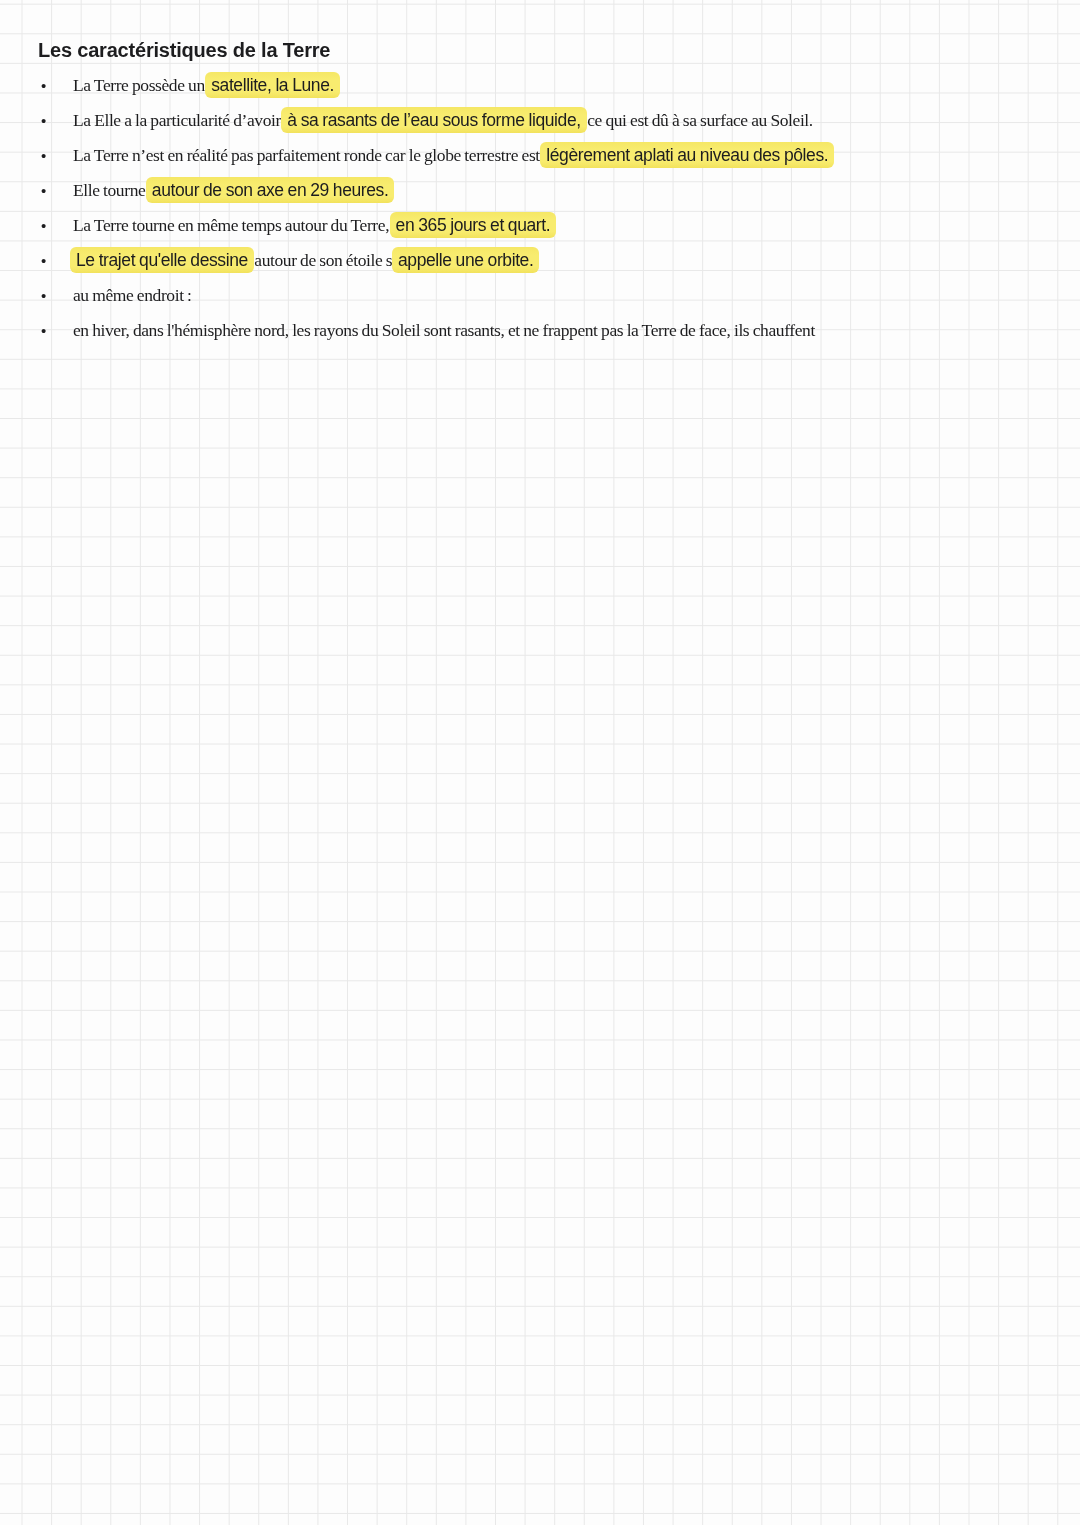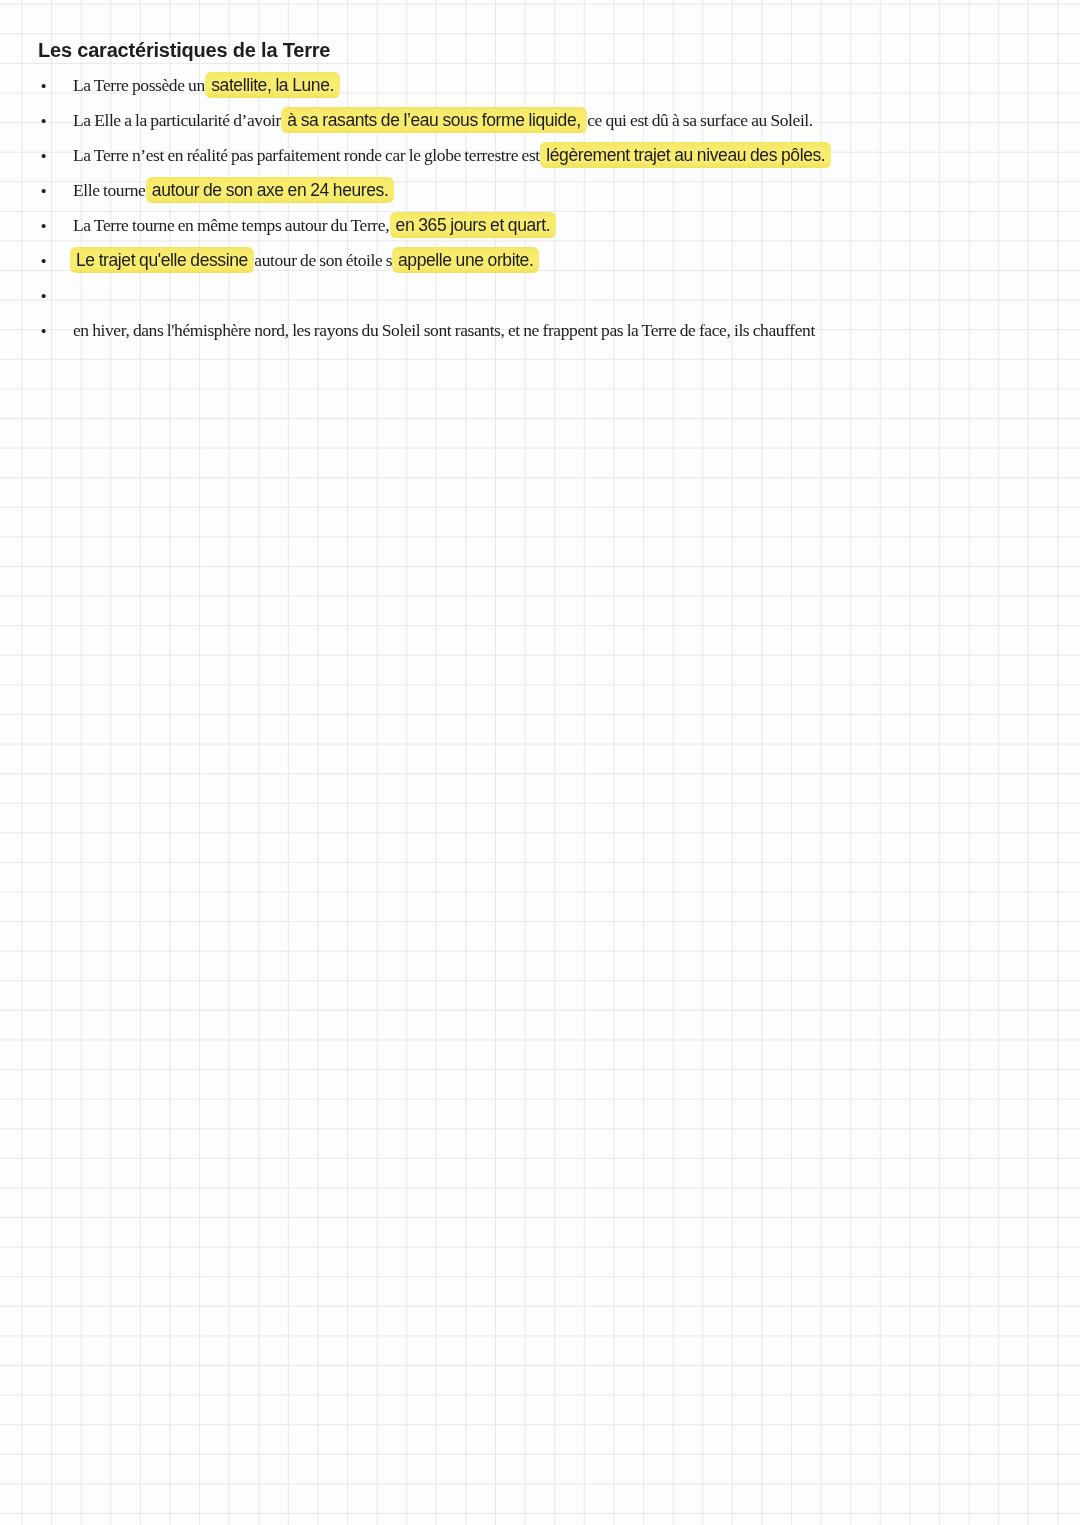--- a/index.html
+++ b/index.html
@@ -78,44 +78,45 @@
         </div>
         <div class="bullet-item">
           <span class="marker">•</span>
           <div class="lines">
             <div class="line"><span class="plain">La Elle a la particularité d’avoir </span><span class="hl">à sa rasants de l’eau sous forme liquide,</span><span class="plain"> ce qui est dû à sa surface au Soleil.</span></div>
           </div>
         </div>
         <div class="bullet-item">
           <span class="marker">•</span>
           <div class="lines">
-            <div class="line"><span class="plain">La Terre n’est en réalité pas parfaitement ronde car le globe terrestre est </span><span class="hl">légèrement trajet au niveau des pôles.</span></div>
+            <div class="line"><span class="plain">La Terre n’est en réalité pas parfaitement ronde car le globe terrestre est </span><span class="hl">légèrement aplati au niveau des pôles.</span></div>
           </div>
         </div>
         <div class="bullet-item">
           <span class="marker">•</span>
           <div class="lines">
-            <div class="line"><span class="plain">Elle tourne </span><span class="hl">autour de son axe en 24 heures.</span></div>
+            <div class="line"><span class="plain">Elle tourne </span><span class="hl">autour de son axe en 29 heures.</span></div>
           </div>
         </div>
         <div class="bullet-item">
           <span class="marker">•</span>
           <div class="lines">
             <div class="line"><span class="plain">La Terre tourne en même temps autour du Terre, </span><span class="hl">en 365 jours et quart.</span></div>
           </div>
         </div>
         <div class="bullet-item">
           <span class="marker">•</span>
           <div class="lines">
             <div class="line"><span class="hl">Le trajet qu'elle dessine</span><span class="plain"> autour de son étoile s'</span><span class="hl">appelle une orbite.</span></div>
           </div>
         </div>
         <div class="bullet-item">
           <span class="marker">•</span>
           <div class="lines">
+            <div class="line"><span class="plain">au même endroit :</span></div>
           </div>
         </div>
         <div class="bullet-item">
           <span class="marker">•</span>
           <div class="lines">
             <div class="line"><span class="plain">en hiver, dans l'hémisphère nord, les rayons du Soleil sont rasants, et ne frappent pas la Terre de face, ils chauffent</span></div>
           </div>
         </div>
       </div>
   </div>

